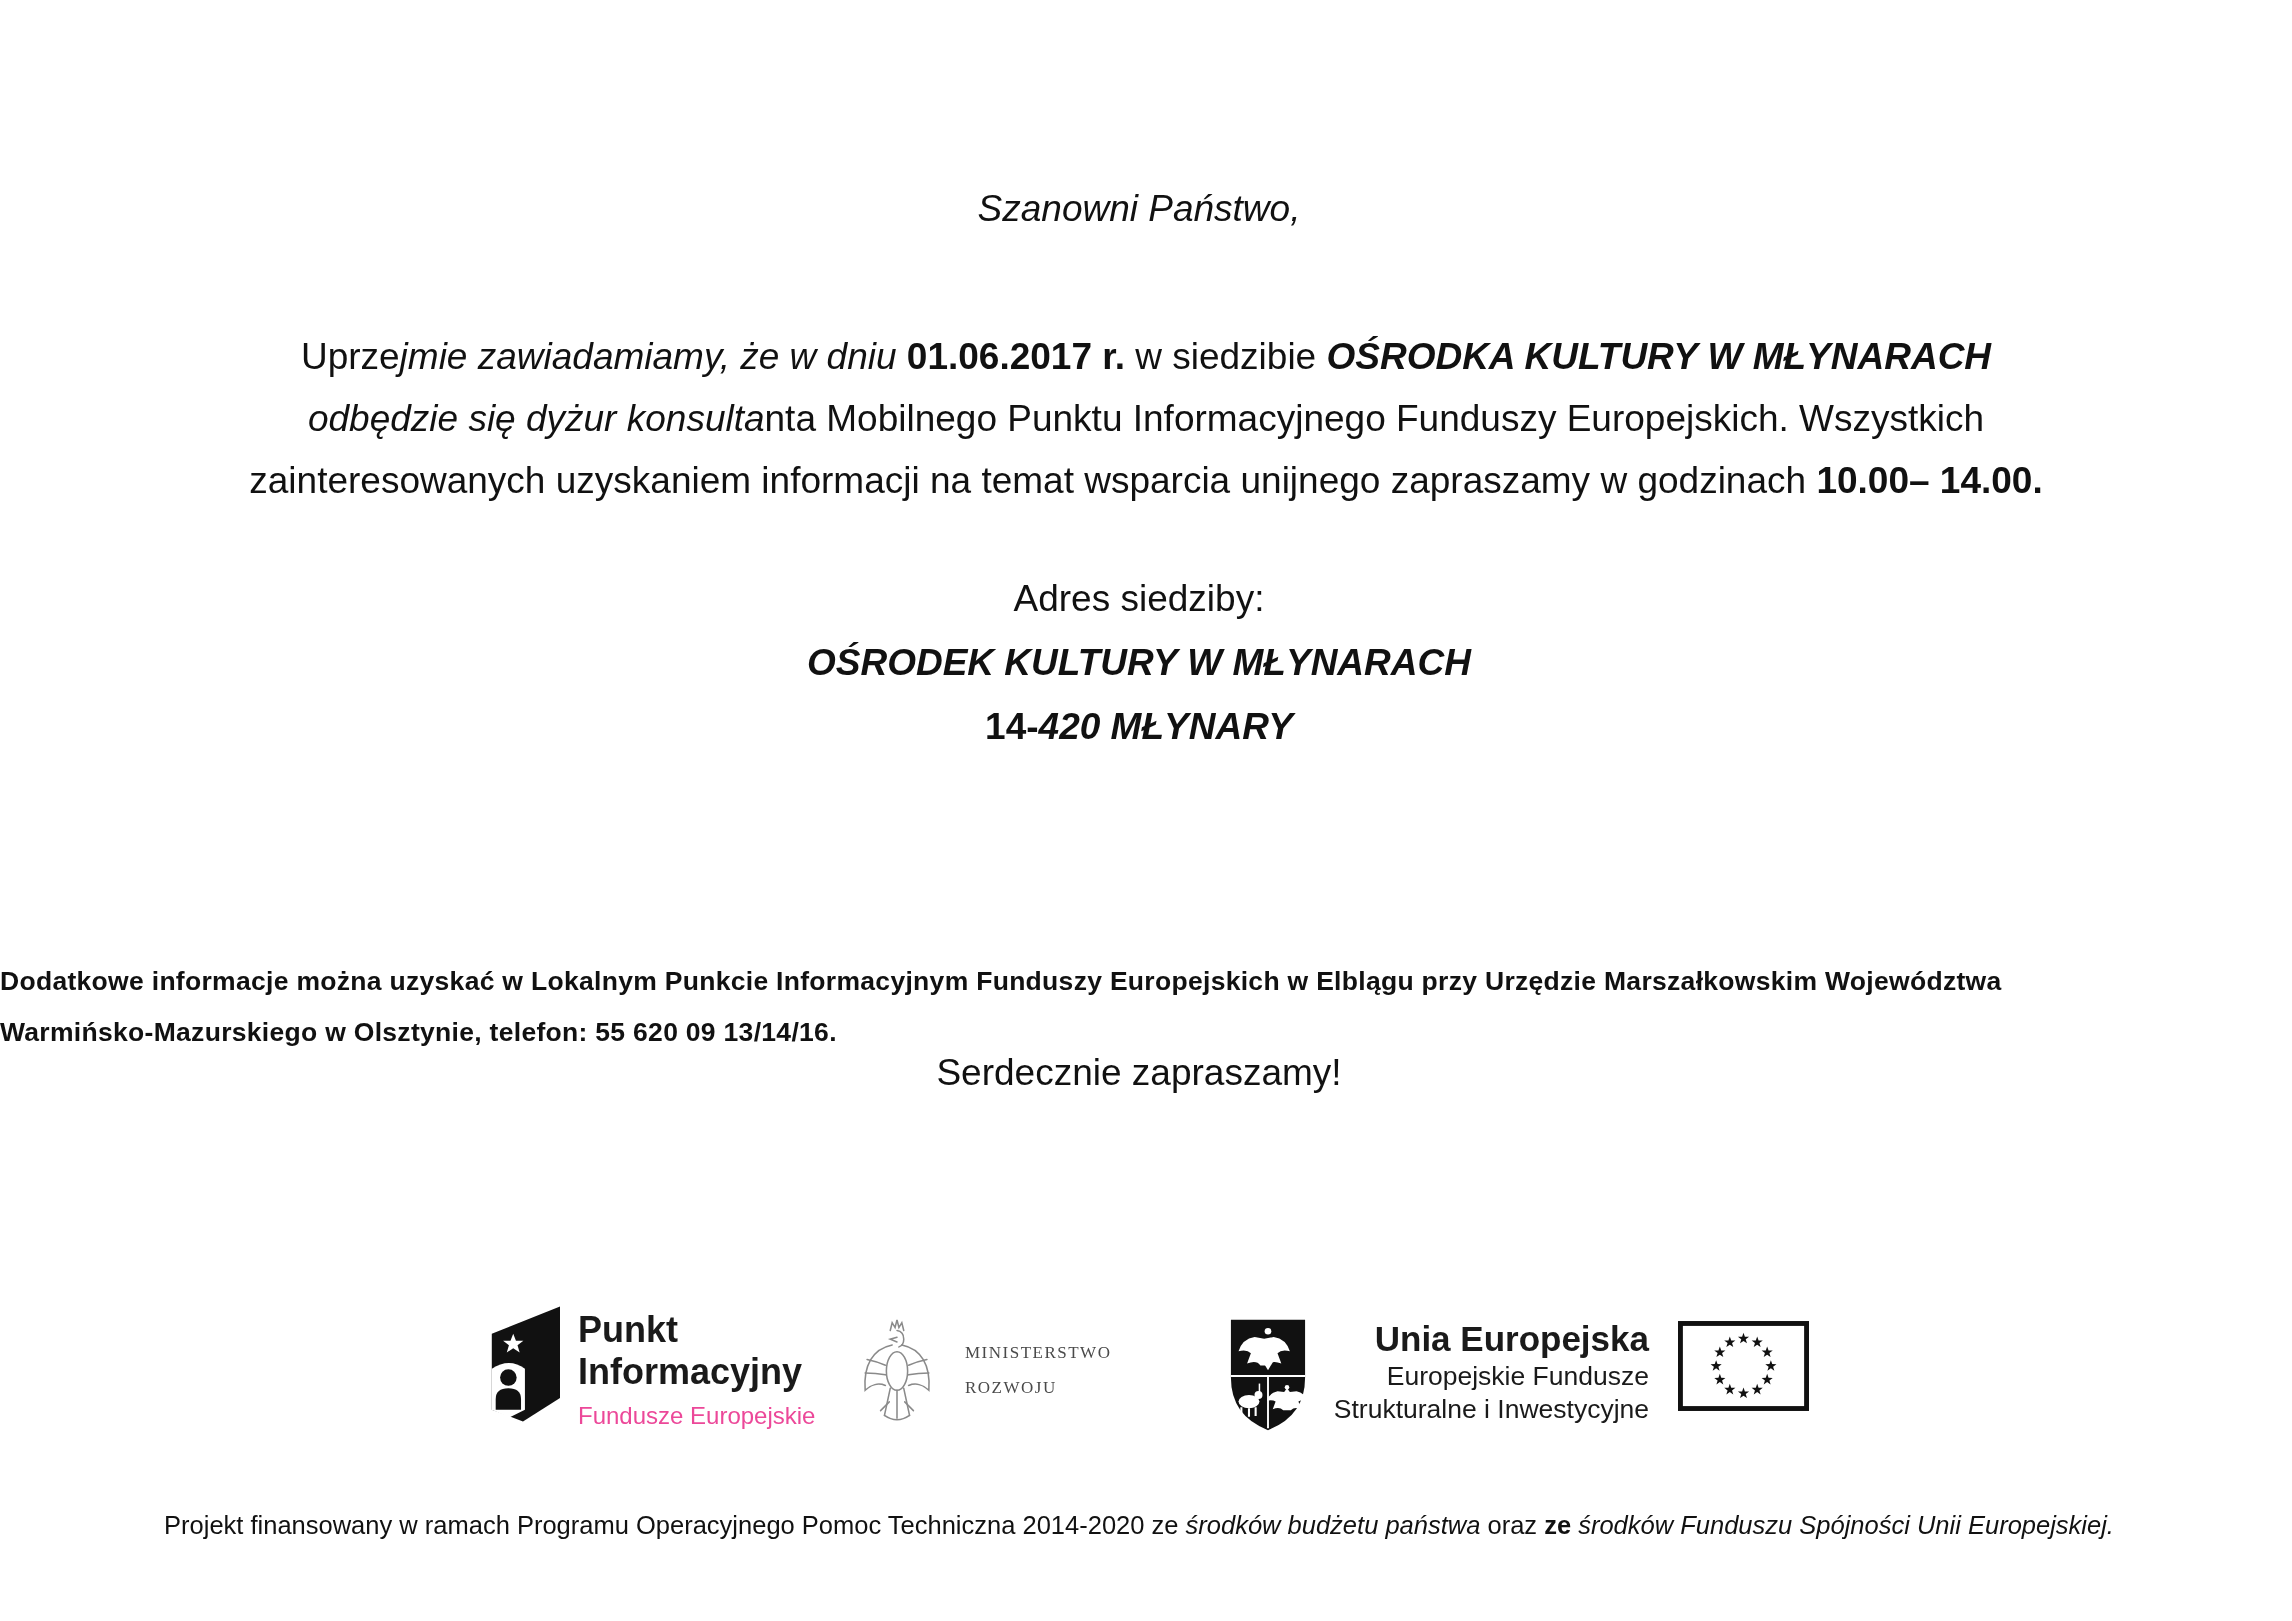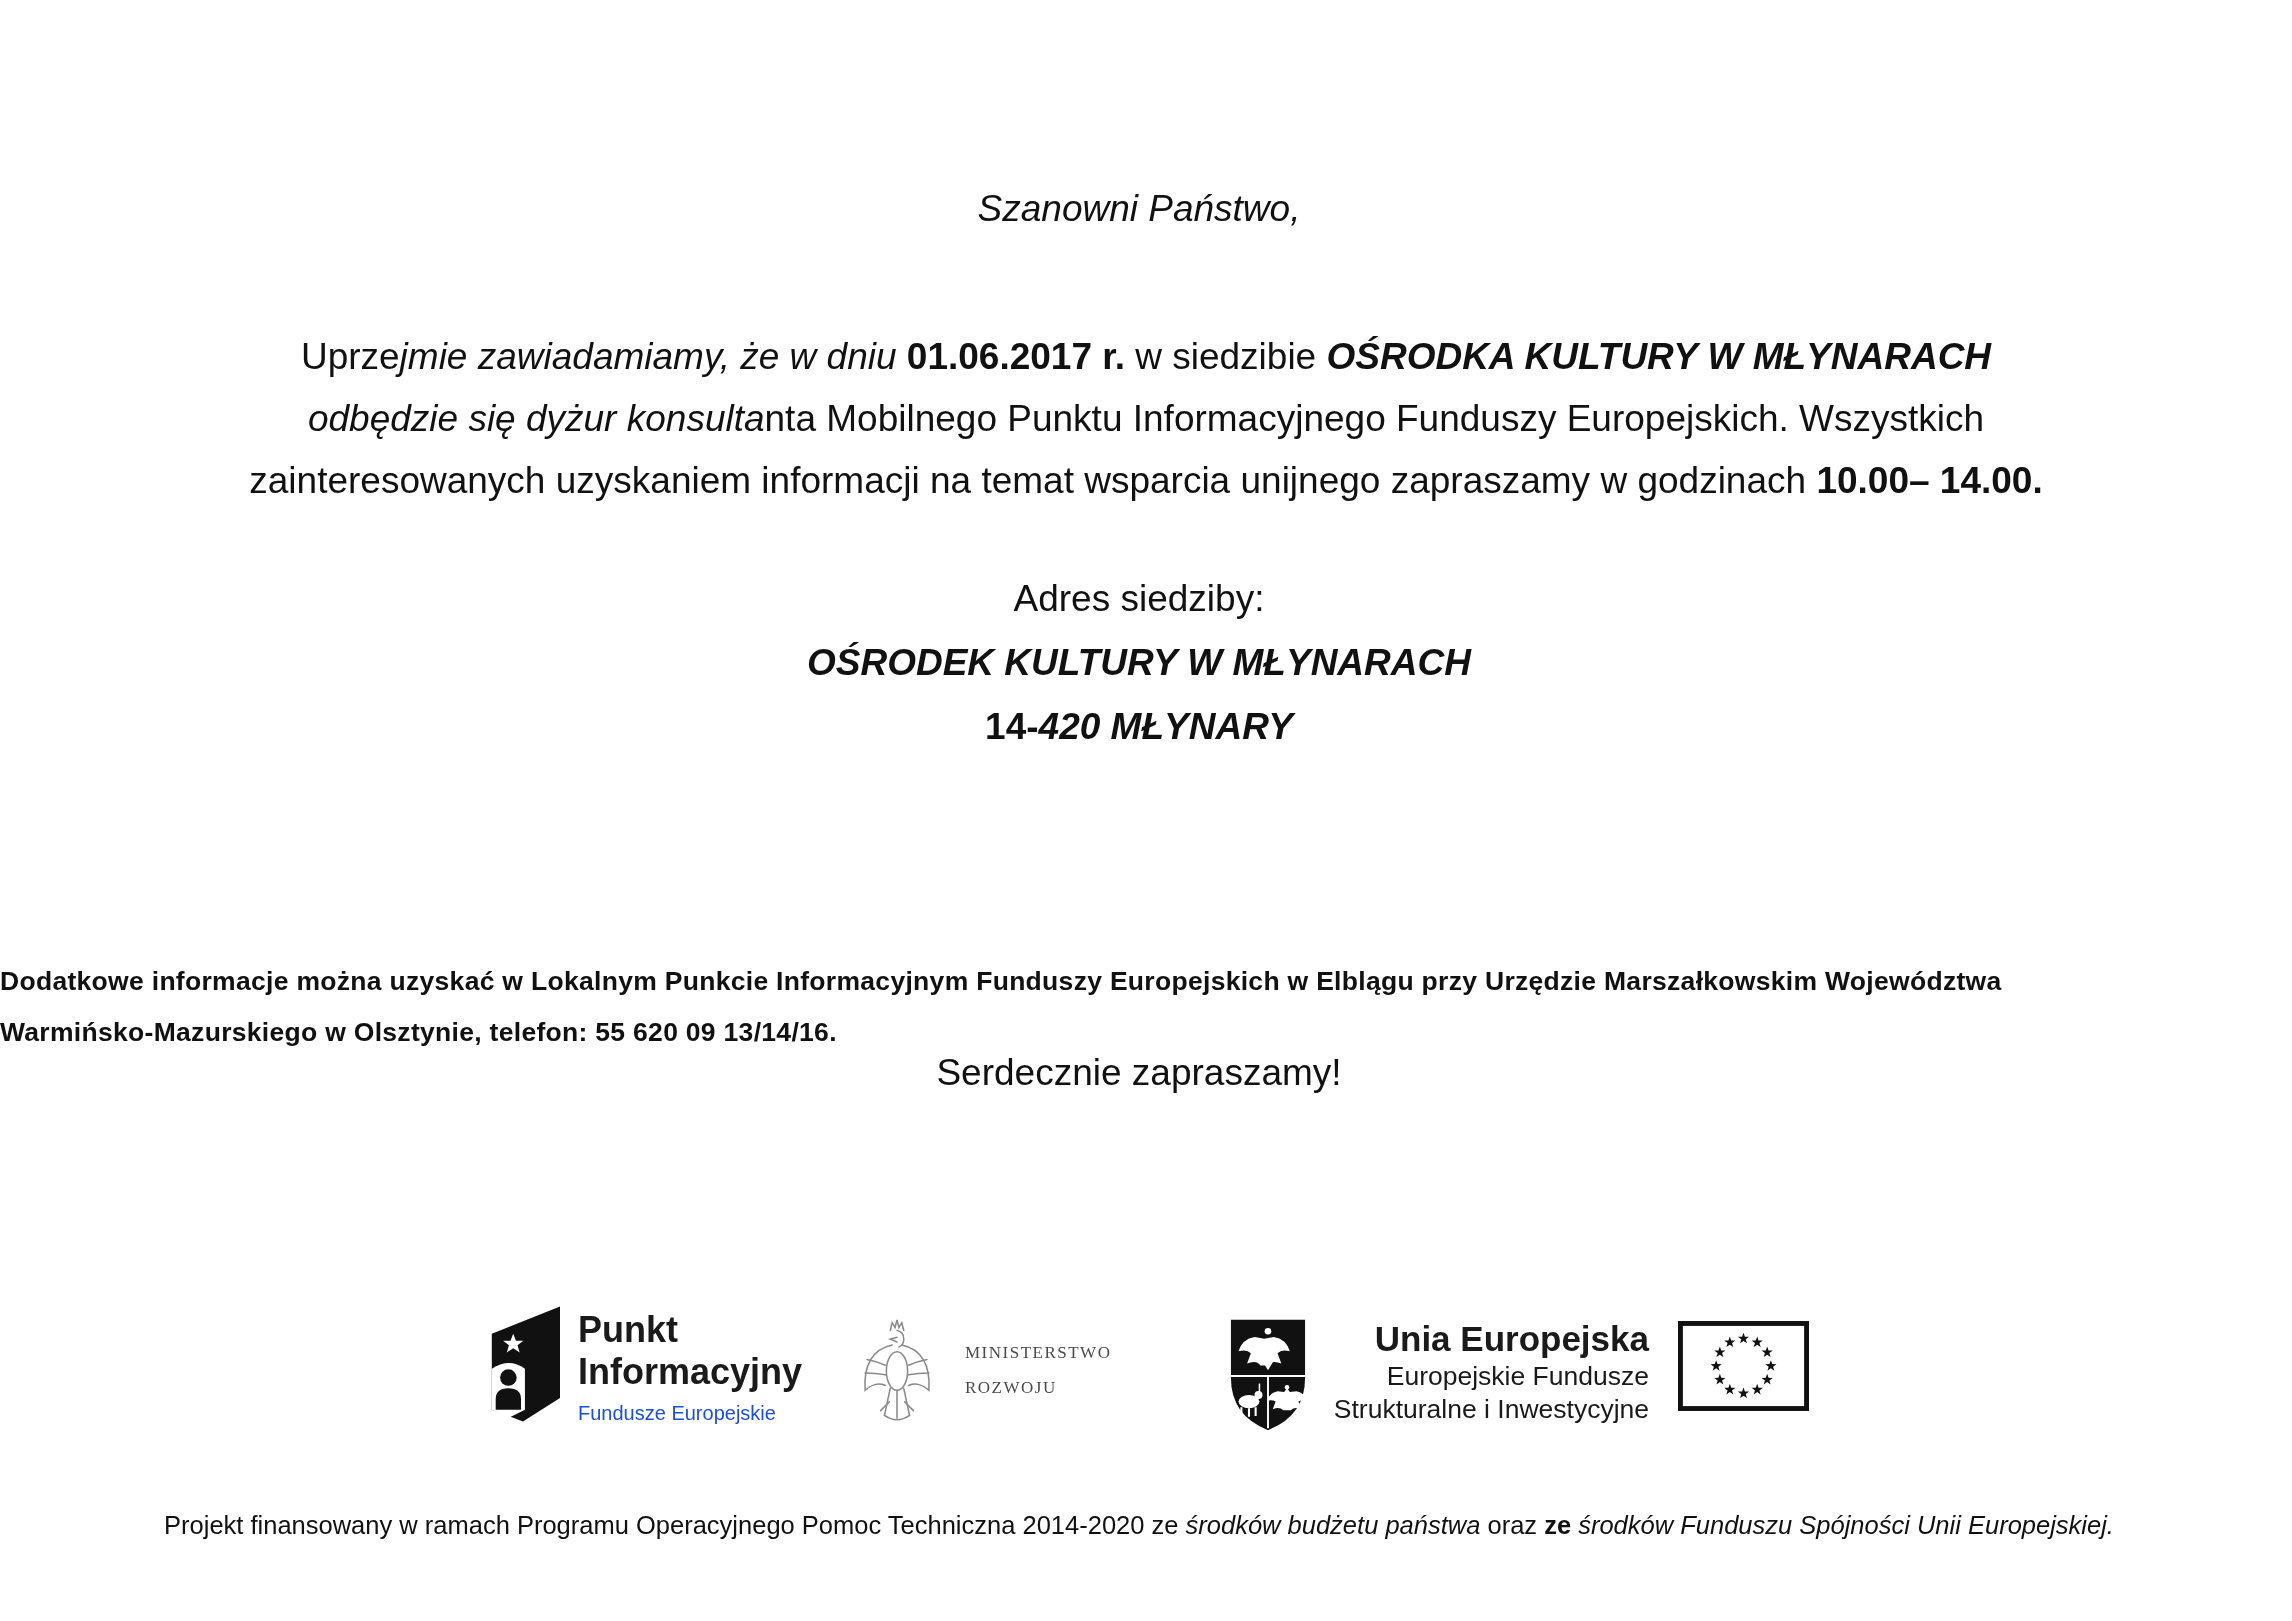--- a/index.html
+++ b/index.html
@@ -28,21 +28,21 @@
   .info{top:956px;font-size:26.5px;font-weight:bold;letter-spacing:0.3px;}
   .info .iline{line-height:51px;white-space:nowrap;text-align:left;}
 
   .closing{top:1048px;font-size:37px;line-height:49px;}
 
   .logobar{position:absolute;top:0;left:0;width:100%;height:100%;}
   .logo-abs{position:absolute;}
 
   .punkt-text{left:578px;top:1309px;}
   .punkt-title{font-size:36px;font-weight:bold;line-height:42px;color:#1a1a1a;}
-  .punkt-sub{font-size:20px;margin-top:8.8px;color:#1d4ed8;}
+  .punkt-sub{font-size:24px;margin-top:8.8px;color:#ec4899;}
 
   .ministry-text{left:965px;top:1335px;font-family:"Liberation Serif",serif;
     font-size:17px;line-height:35px;letter-spacing:1.5px;color:#4a4a4a;}
 
   .eu-text{right:629px;top:1317px;text-align:right;}
   .eu-title{font-size:35px;font-weight:bold;line-height:43px;color:#1a1a1a;}
   .eu-sub{font-size:26.5px;line-height:33px;color:#1a1a1a;}
 
   .footer{top:1506px;font-size:25.5px;line-height:39px;white-space:nowrap;}
 </style>

